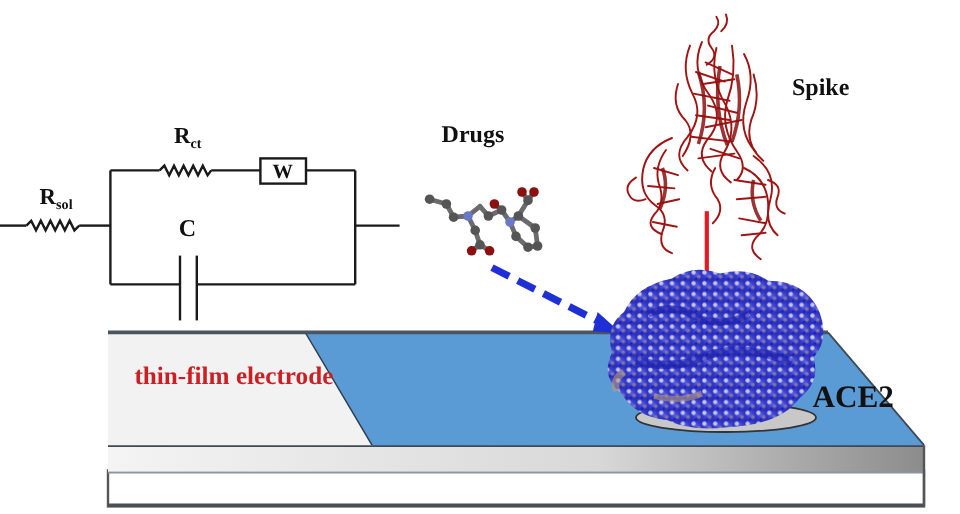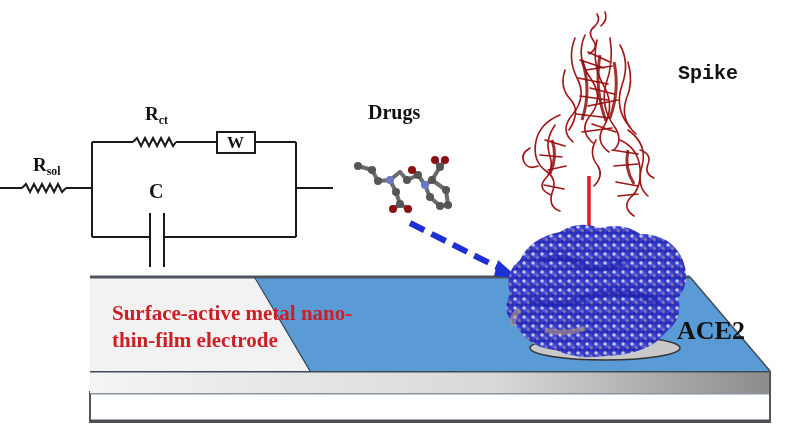--- a/index.html
+++ b/index.html
@@ -176,22 +176,21 @@
   <span>R</span><sub>sol</sub>
 </div>
 <div class="lbl blk" style="left:145px; top:104px; font-size:19px;">
   <span>R</span><sub>ct</sub>
 </div>
 <div class="lbl blk" style="left:227px; top:134px; font-size:17px;">W</div>
 <div class="lbl blk" style="left:149px; top:181px; font-size:20px;">C</div>
 
 <div class="lbl blk" style="left:368px; top:102px; font-size:20px;">Drugs</div>
 
-<div class="lbl blk" style="left:678px; top:60px; font-size:20px; line-height:1.35;font-family:Liberation Mono, monospace;">
+<div class="lbl blk" style="left:660px; top:60px; font-size:20px; line-height:1.35;">
   <div>Spike</div>
 </div>
 
 <div class="lbl blk" style="left:677px; top:318px; font-size:26px;">ACE2</div>
 
 <div class="lbl red" style="left:112px; top:300px; font-size:21px; line-height:1.3;">
-  <div>Surface-active metal nano-</div>
   <div>thin-film electrode</div>
 </div>
 
 </body></html>

